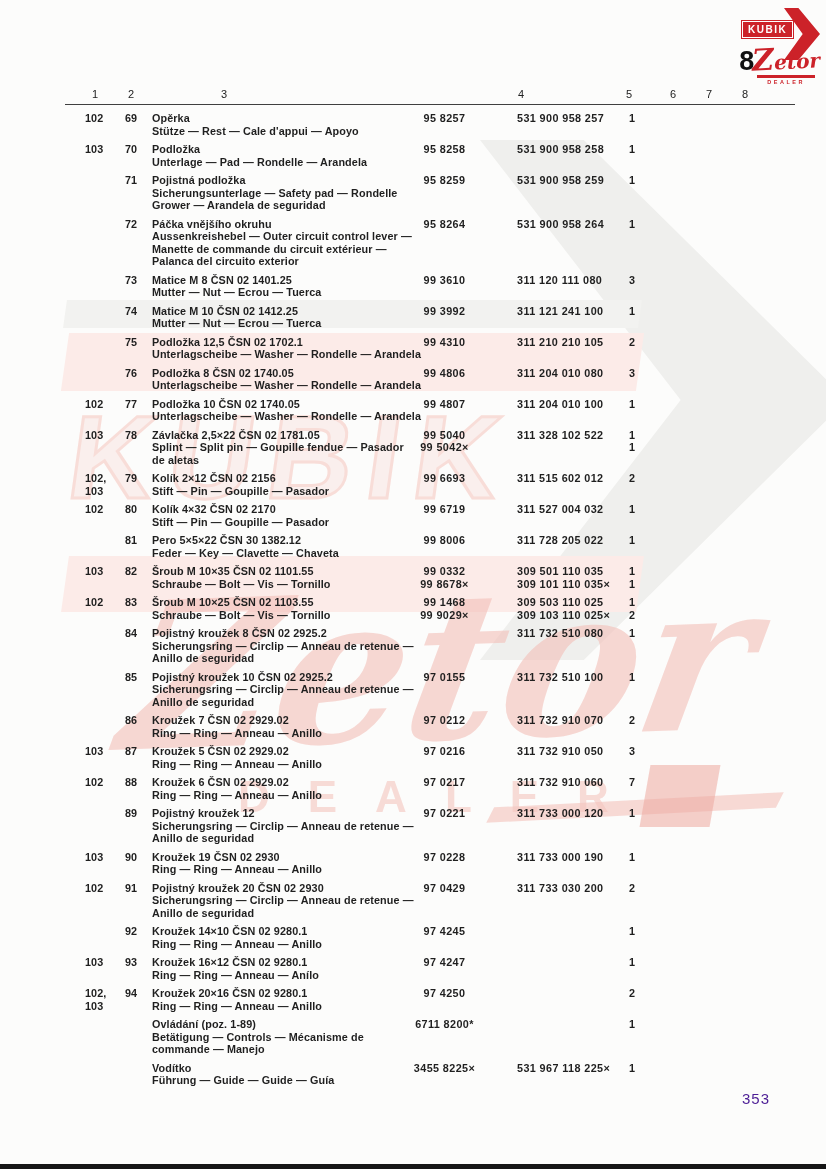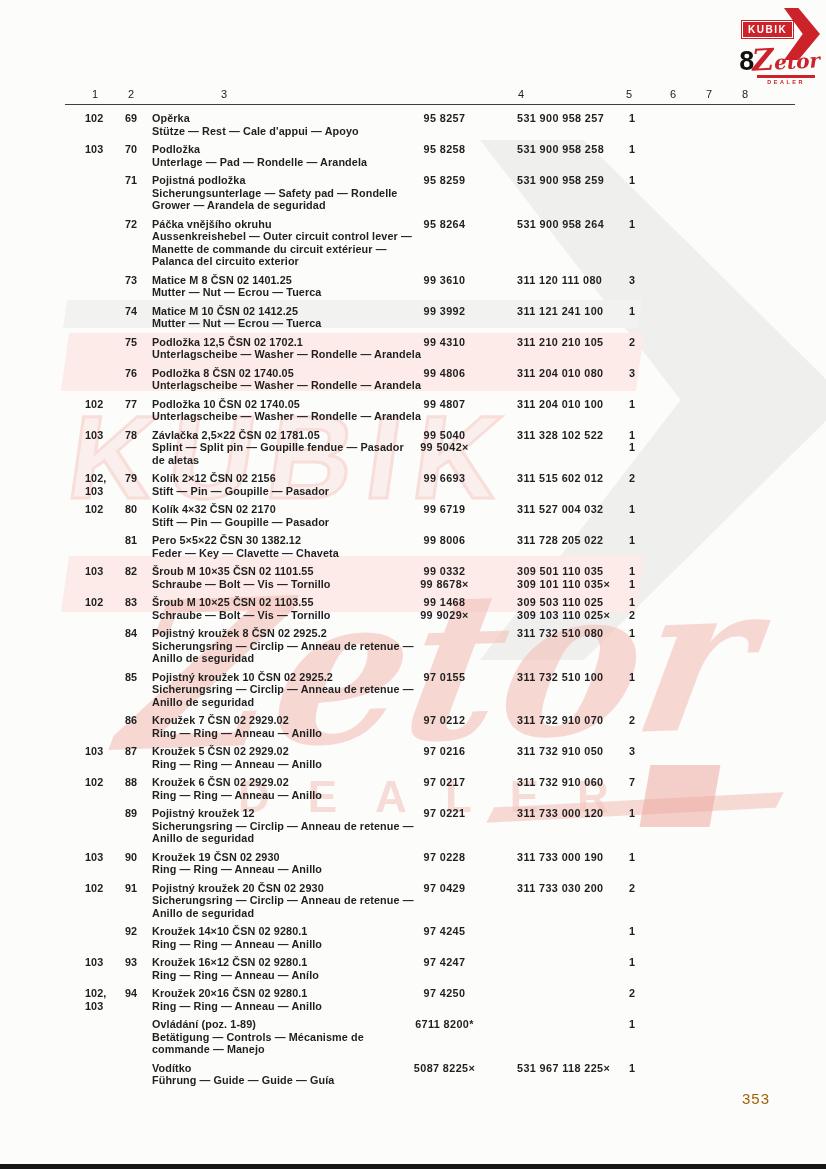--- a/index.html
+++ b/index.html
@@ -68,21 +68,21 @@
   .trow{display:grid;grid-template-columns:20px 40px 22px 5px 235px 115px 15px 100px 30px;margin-bottom:6px;}
   .c-ref{grid-column:2;white-space:pre-line;}
   .c-pos{grid-column:3;}
   .c-desc{grid-column:5;}
   .c-desc div{white-space:nowrap;overflow:visible;}
   .c-part{grid-column:6;text-align:center;letter-spacing:.4px;}
   .c-cat{grid-column:8;white-space:nowrap;letter-spacing:.4px;}
   .c-qty{grid-column:9;text-align:center;}
   .c-part div,.c-cat div,.c-qty div{min-height:12.5px;}
   
-  .page-number{position:absolute;right:56px;top:1090px;font-size:15px;letter-spacing:1px;color:#a16207;z-index:1;}
+  .page-number{position:absolute;right:56px;top:1090px;font-size:15px;letter-spacing:1px;color:#4c1d95;z-index:1;}
   .bottom-bar{position:absolute;left:0;bottom:0;width:100%;height:5px;background:#161616;}
 </style>
 </head>
 <body>
 
 <div class="page">
 
   <div class="wm">
     <div class="wm-k"></div>
     <div class="wm-band-gray"></div>
@@ -597,21 +597,21 @@
           </div>
         </div>
         <div class="trow">
           <div class="c-ref"></div>
           <div class="c-pos"></div>
           <div class="c-desc">
             <div>Vodítko</div>
             <div>Führung — Guide — Guide — Guía</div>
           </div>
           <div class="c-part">
-            <div>5087 8225×</div>
+            <div>3455 8225×</div>
           </div>
           <div class="c-cat">
             <div>531 967 118 225×</div>
           </div>
           <div class="c-qty">
             <div>1</div>
           </div>
         </div>
       </div>
   </div>

